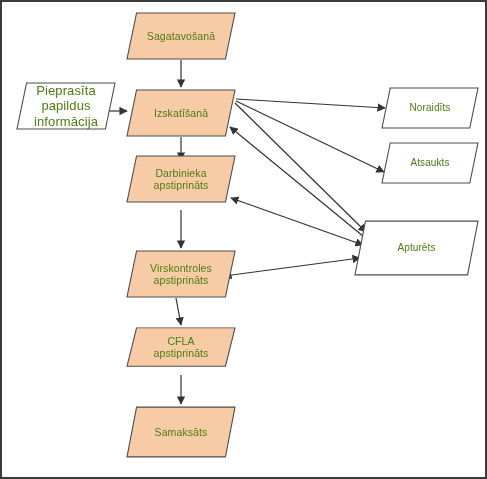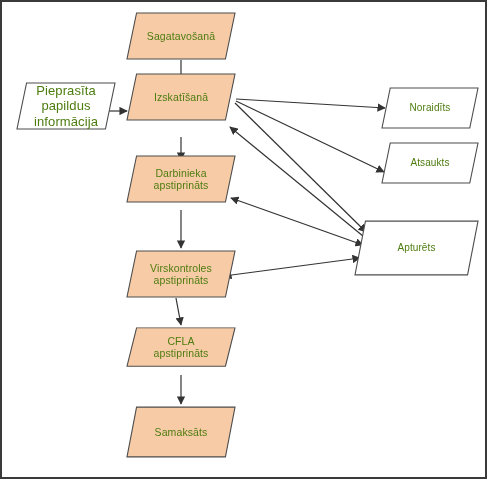--- a/index.html
+++ b/index.html
@@ -94,21 +94,21 @@
     <line x1="179" y1="373" x2="179" y2="402" stroke="#333333" stroke-width="1.2" marker-end="url(#arrowEnd)"></line>
   </svg>
 
   <div id="node-layer">
       <div class="node process" style="left: 124px; top: 10px; width: 110px; height: 48px;">
         <svg class="node-shape" viewBox="0 0 110 48" preserveAspectRatio="none">
           <polygon points="10.56,1 109,1 99.44,47 1,47" fill="#F7CBA6" stroke="#4D4D4D" stroke-width="1.1"></polygon>
         </svg>
         <div class="node-label">Sagatavošanā</div>
       </div>
-      <div class="node process" style="left: 124px; top: 71px; width: 110px; height: 48px;">
+      <div class="node process" style="left: 124px; top: 87px; width: 110px; height: 48px;">
         <svg class="node-shape" viewBox="0 0 110 48" preserveAspectRatio="none">
           <polygon points="10.56,1 109,1 99.44,47 1,47" fill="#F7CBA6" stroke="#4D4D4D" stroke-width="1.1"></polygon>
         </svg>
         <div class="node-label">Izskatīšanā</div>
       </div>
       <div class="node terminal small" style="left: 14px; top: 80px; width: 100px; height: 48px;">
         <svg class="node-shape" viewBox="0 0 100 48" preserveAspectRatio="none">
           <polygon points="10.56,1 99,1 89.44,47 1,47" fill="#FFFFFF" stroke="#4D4D4D" stroke-width="1.1"></polygon>
         </svg>
         <div class="node-label">Pieprasīta

